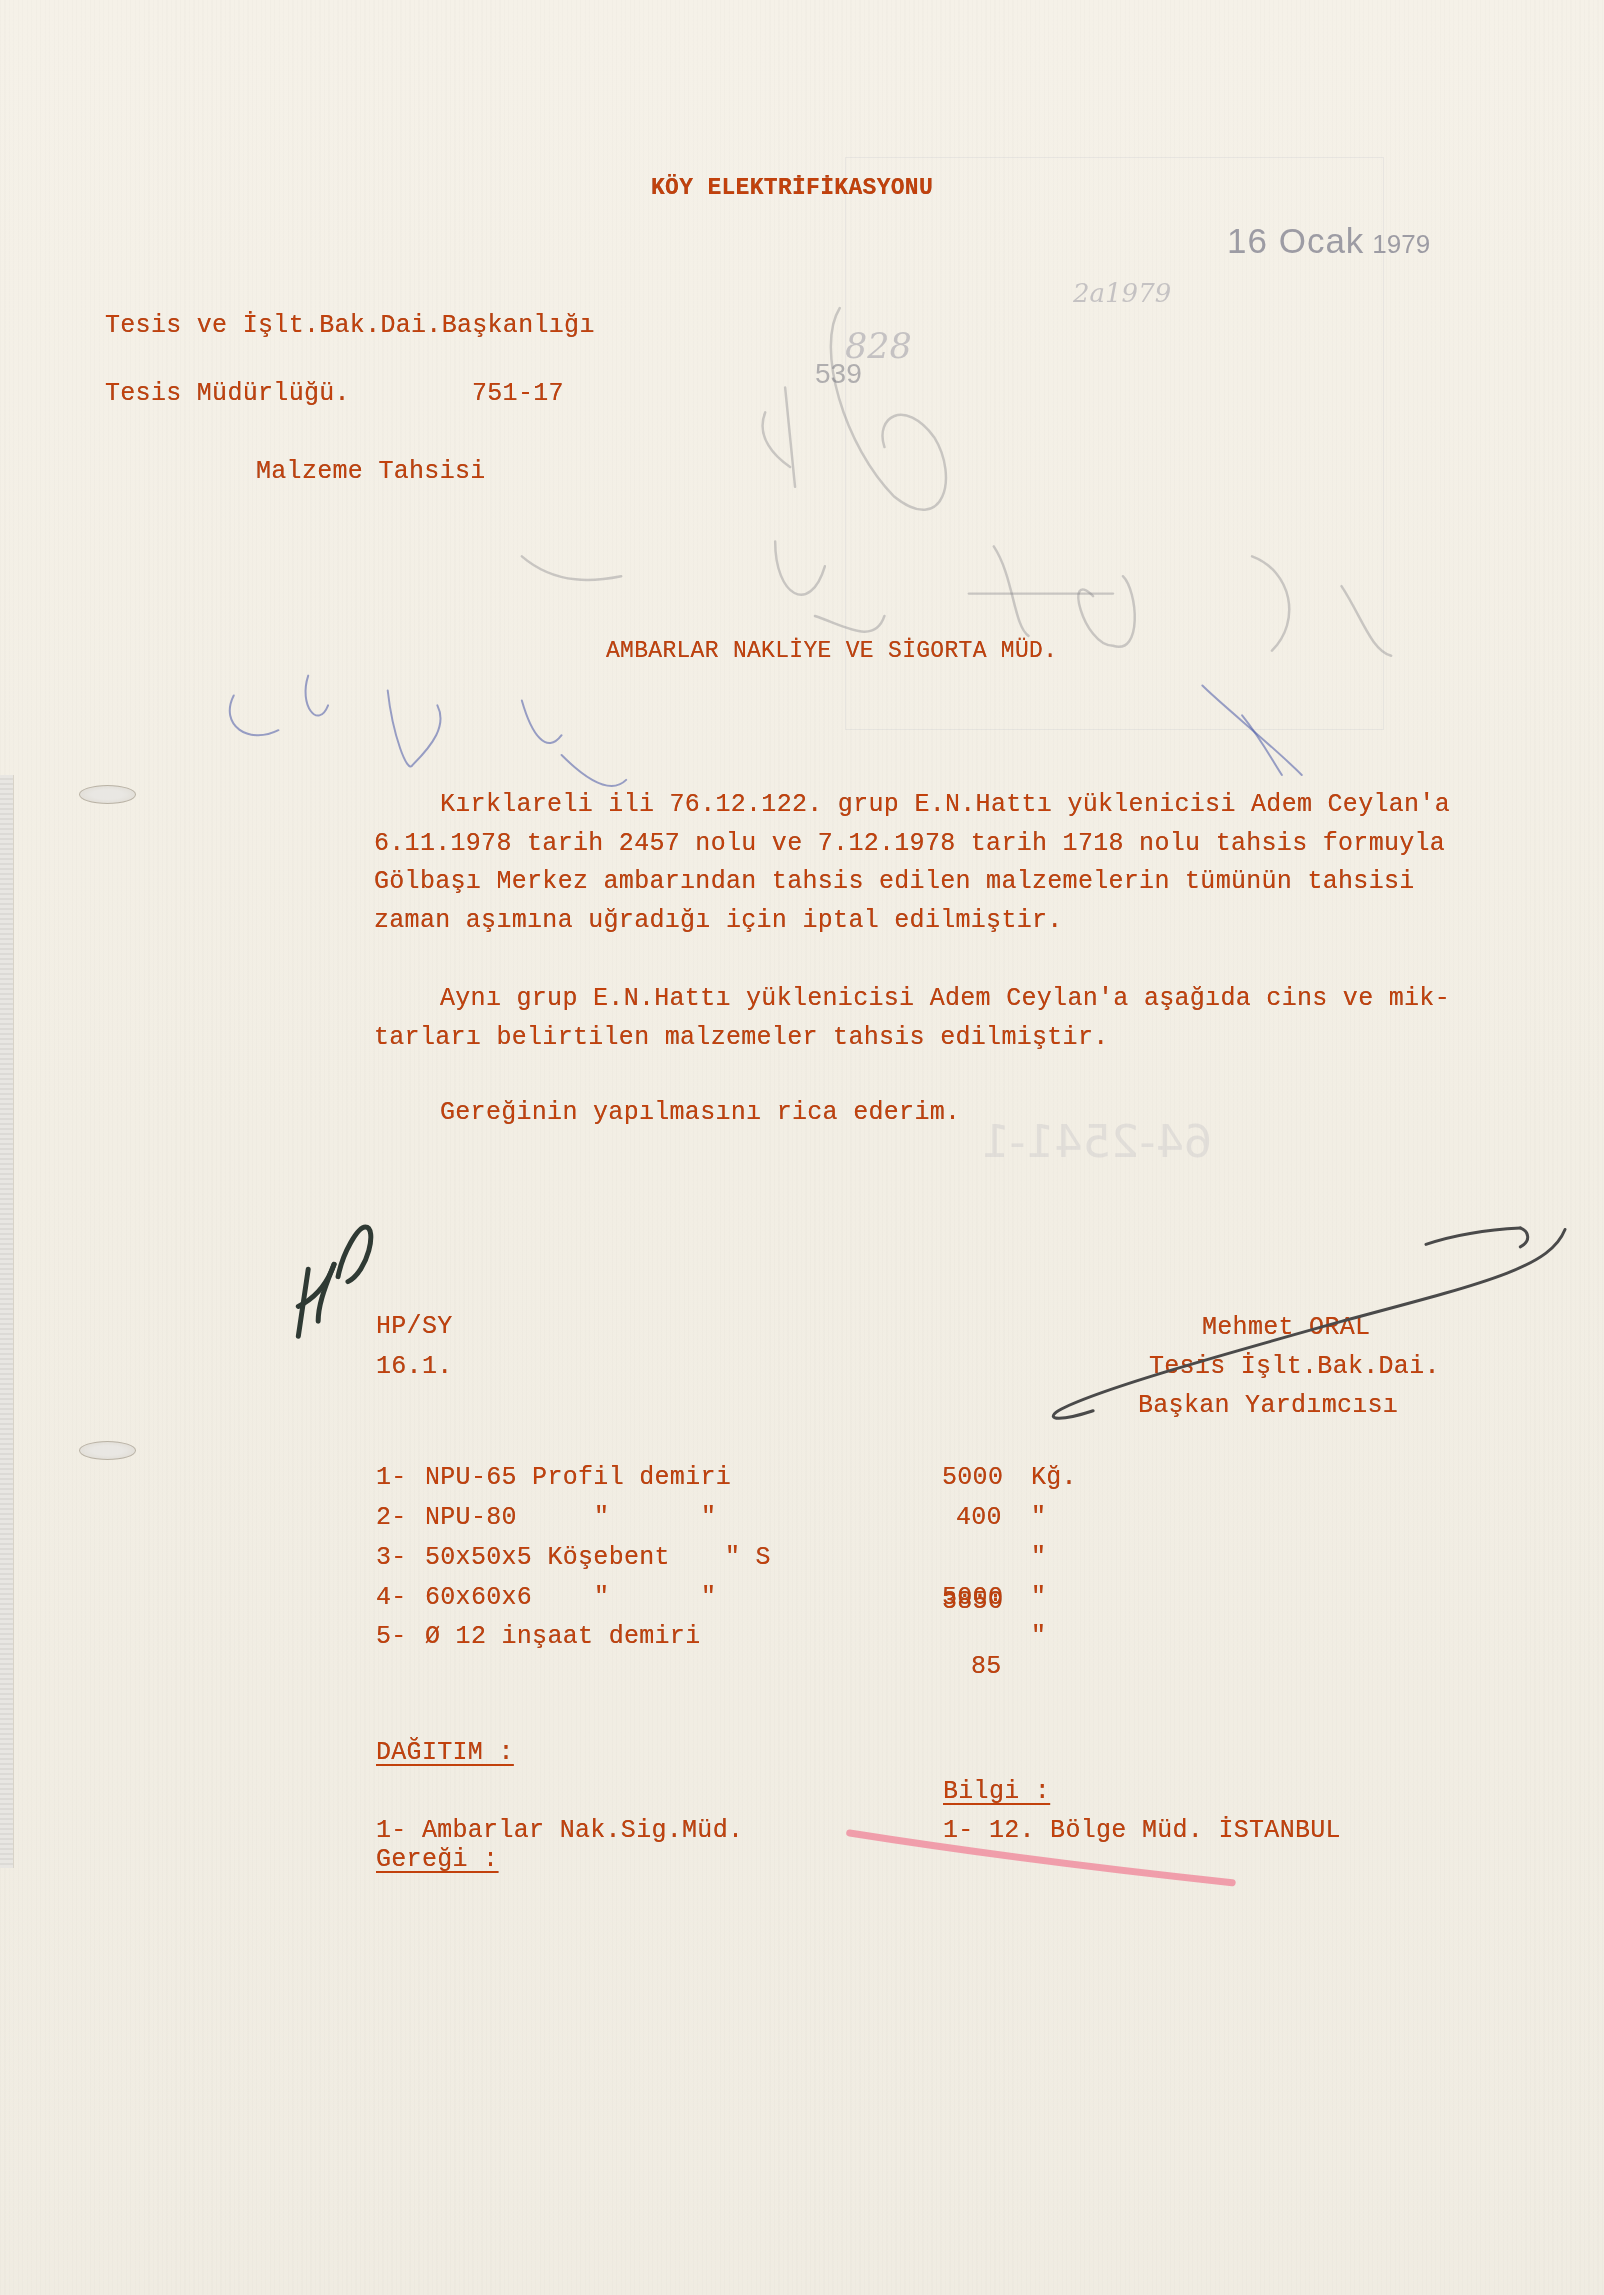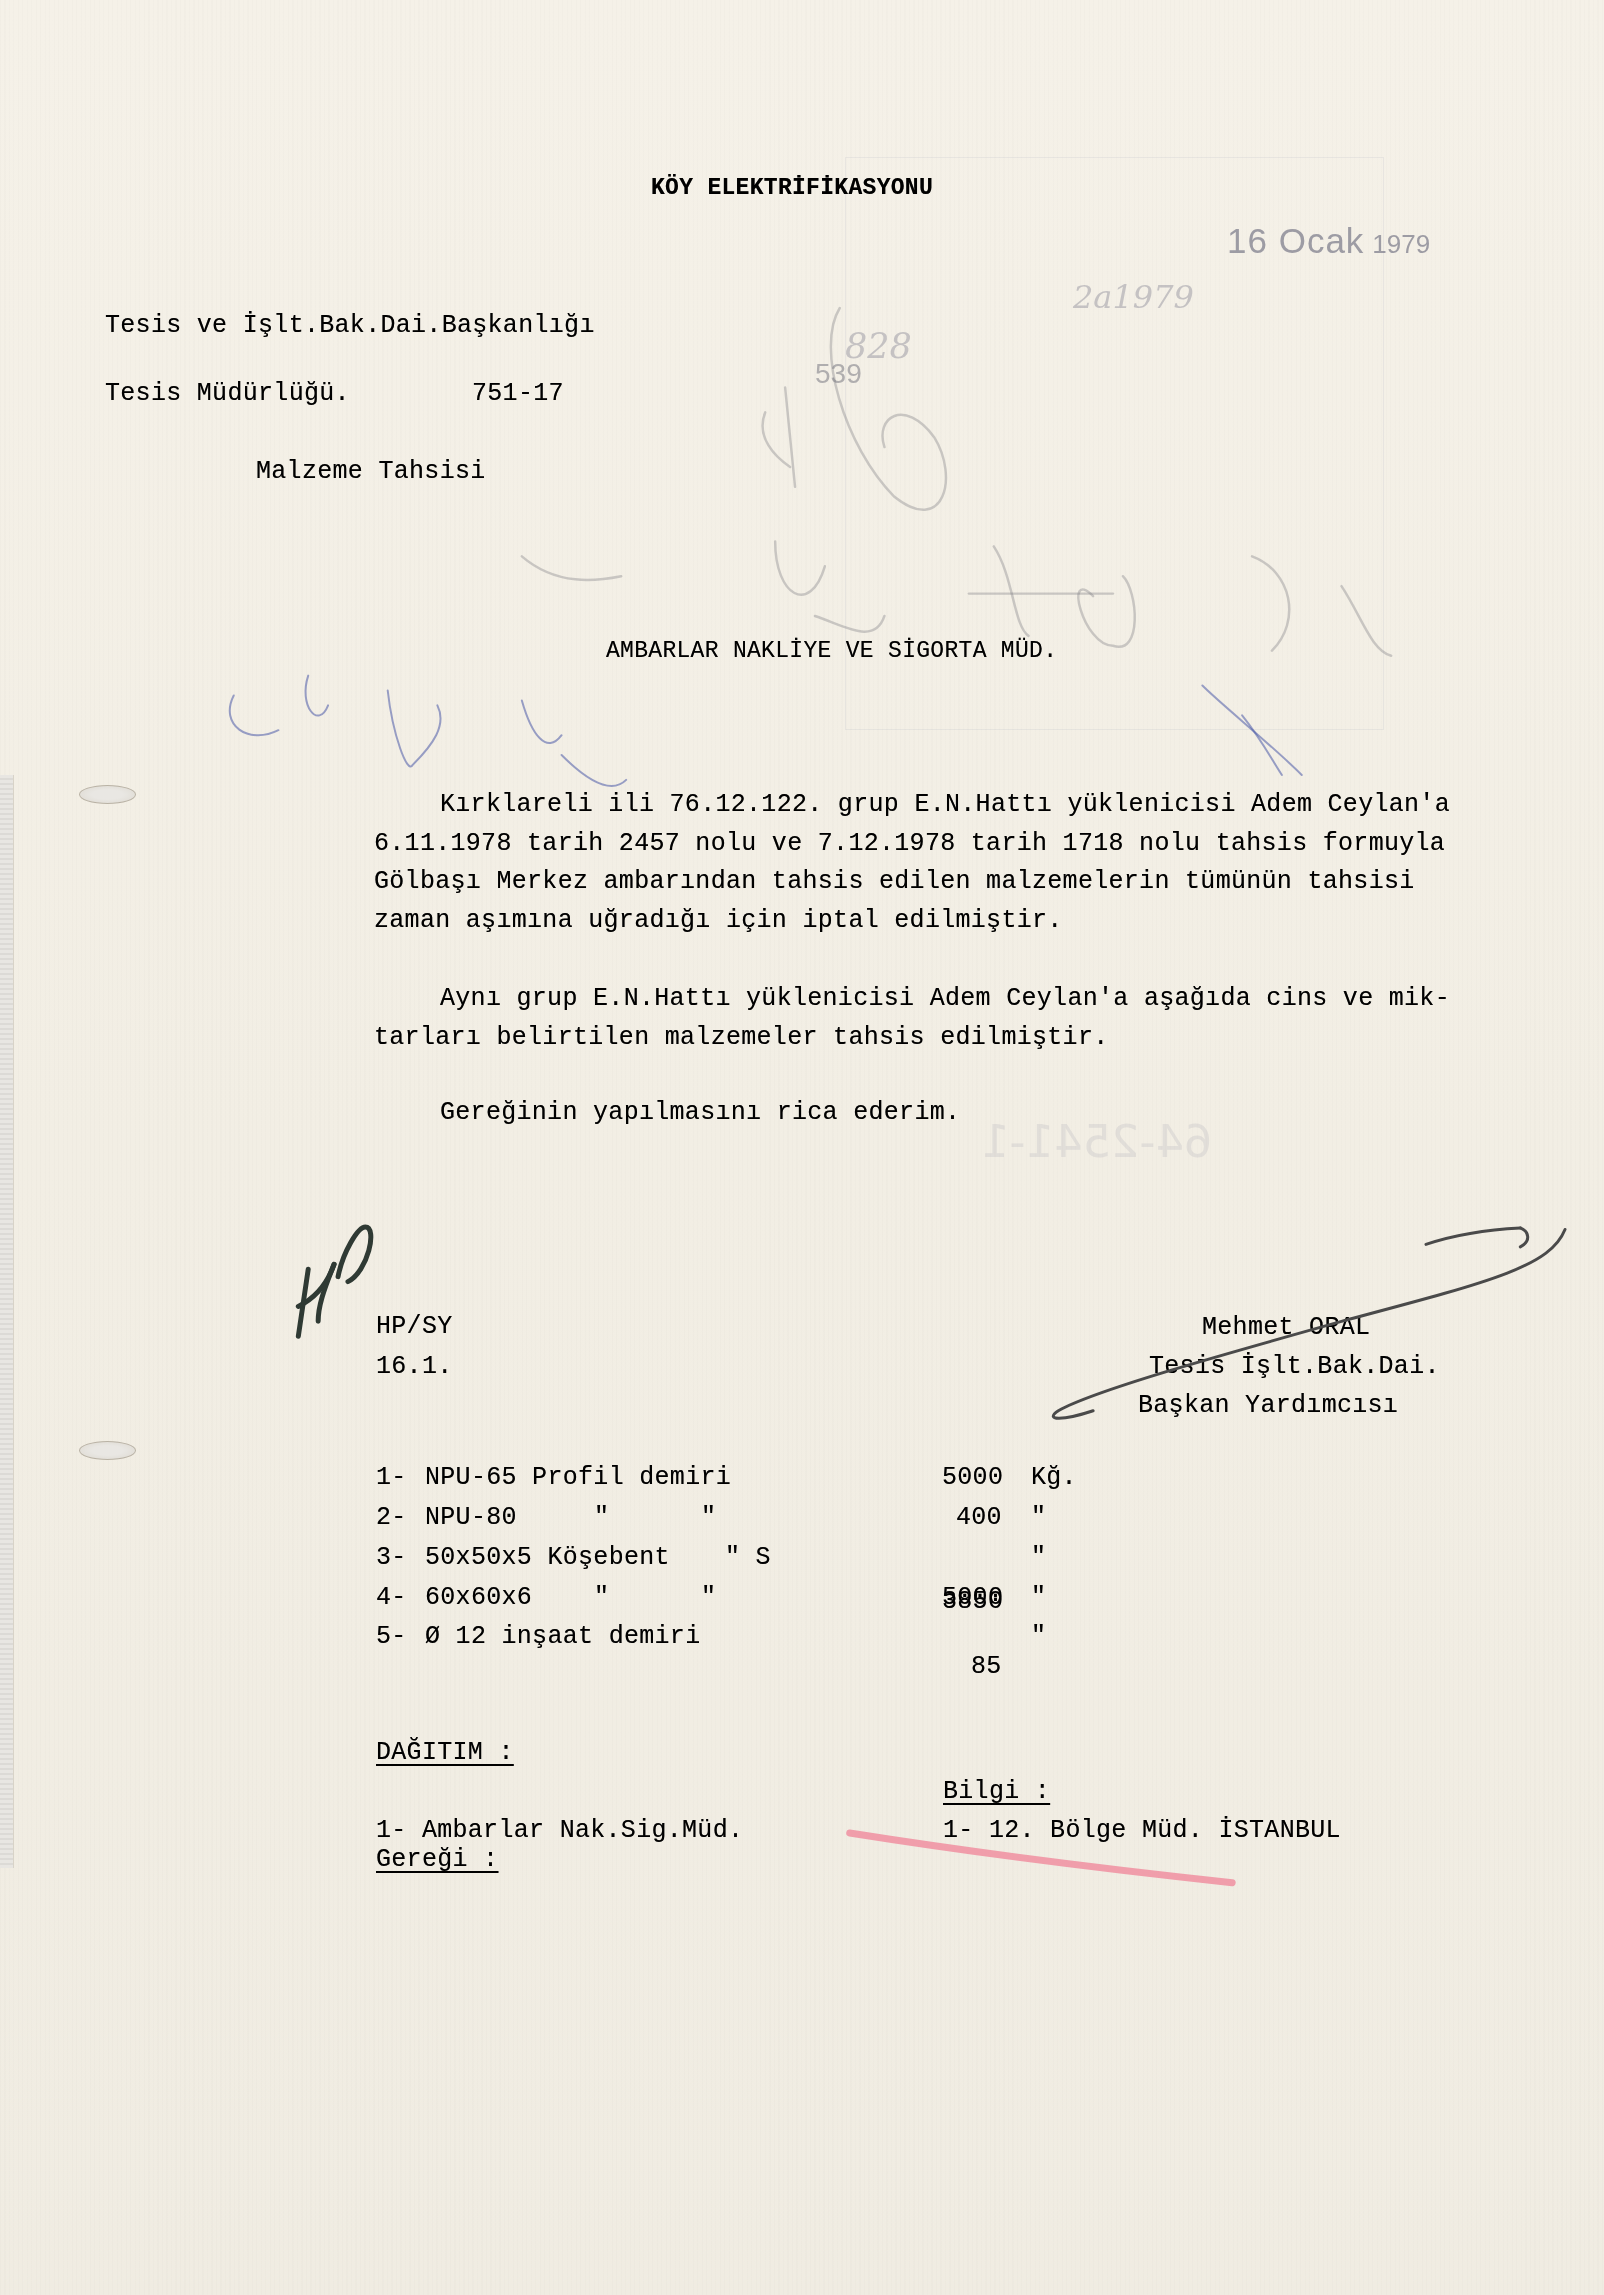--- a/index.html
+++ b/index.html
@@ -27,21 +27,21 @@
     .punch-hole {
       position: absolute; width: 55px; height: 17px; border-radius: 50%;
       background: radial-gradient(ellipse, #e9e7e3 40%, #dcd8cf 100%);
       border: 1px solid #b9b2a5;
     }
     .t {
       position: absolute;
       font-size: 25px;
       letter-spacing: 0.3px;
       white-space: pre;
-      color: #000000;
+      color: #c2410c;
       text-shadow: 0 0 0.5px rgba(40,40,40,0.55);
     }
     .underline { text-decoration: underline; text-decoration-thickness: 1.5px; text-underline-offset: 5px; }
     .faint-hand {
       position: absolute;
       font-family: "DejaVu Serif", serif;
       font-style: italic;
       color: rgba(110,110,130,0.35);
       white-space: pre;
     }
@@ -70,21 +70,21 @@
 <div class="binder-strip"></div>
 <div class="punch-hole" style="left:79px; top:785px;"></div>
 <div class="punch-hole" style="left:79px; top:1441px;"></div>
 
 <div class="stamp-box"></div>
 <div class="stamp-date">
   <span>16 Ocak</span><span class="yr">1979</span>
 </div>
 <div class="stamp-num">539</div>
 <div class="faint-hand" style="left:845px; top:278px; font-size:35px;margin-top:48px;">828</div>
-<div class="faint-hand" style="left:1073px; top:278px; font-size:32px;">2a1979</div>
+<div class="faint-hand" style="left:1073px; top:278px; font-size:26px;">2a1979</div>
 
 <div class="t" style="left:651px; top:175px; font-size:23px; font-weight:bold;">KÖY ELEKTRİFİKASYONU</div>
 
 <div class="t" style="left:105px; top:311px;">Tesis ve İşlt.Bak.Dai.Başkanlığı</div>
 <div class="t" style="left:105px; top:379px;">Tesis Müdürlüğü.</div>
 <div class="t" style="left:472px; top:379px;">751-17</div>
 <div class="t" style="left:256px; top:457px;">Malzeme Tahsisi</div>
 
 <div class="t" style="left:606px; top:638px; font-size:23px;">AMBARLAR NAKLİYE VE SİGORTA MÜD.</div>
 

